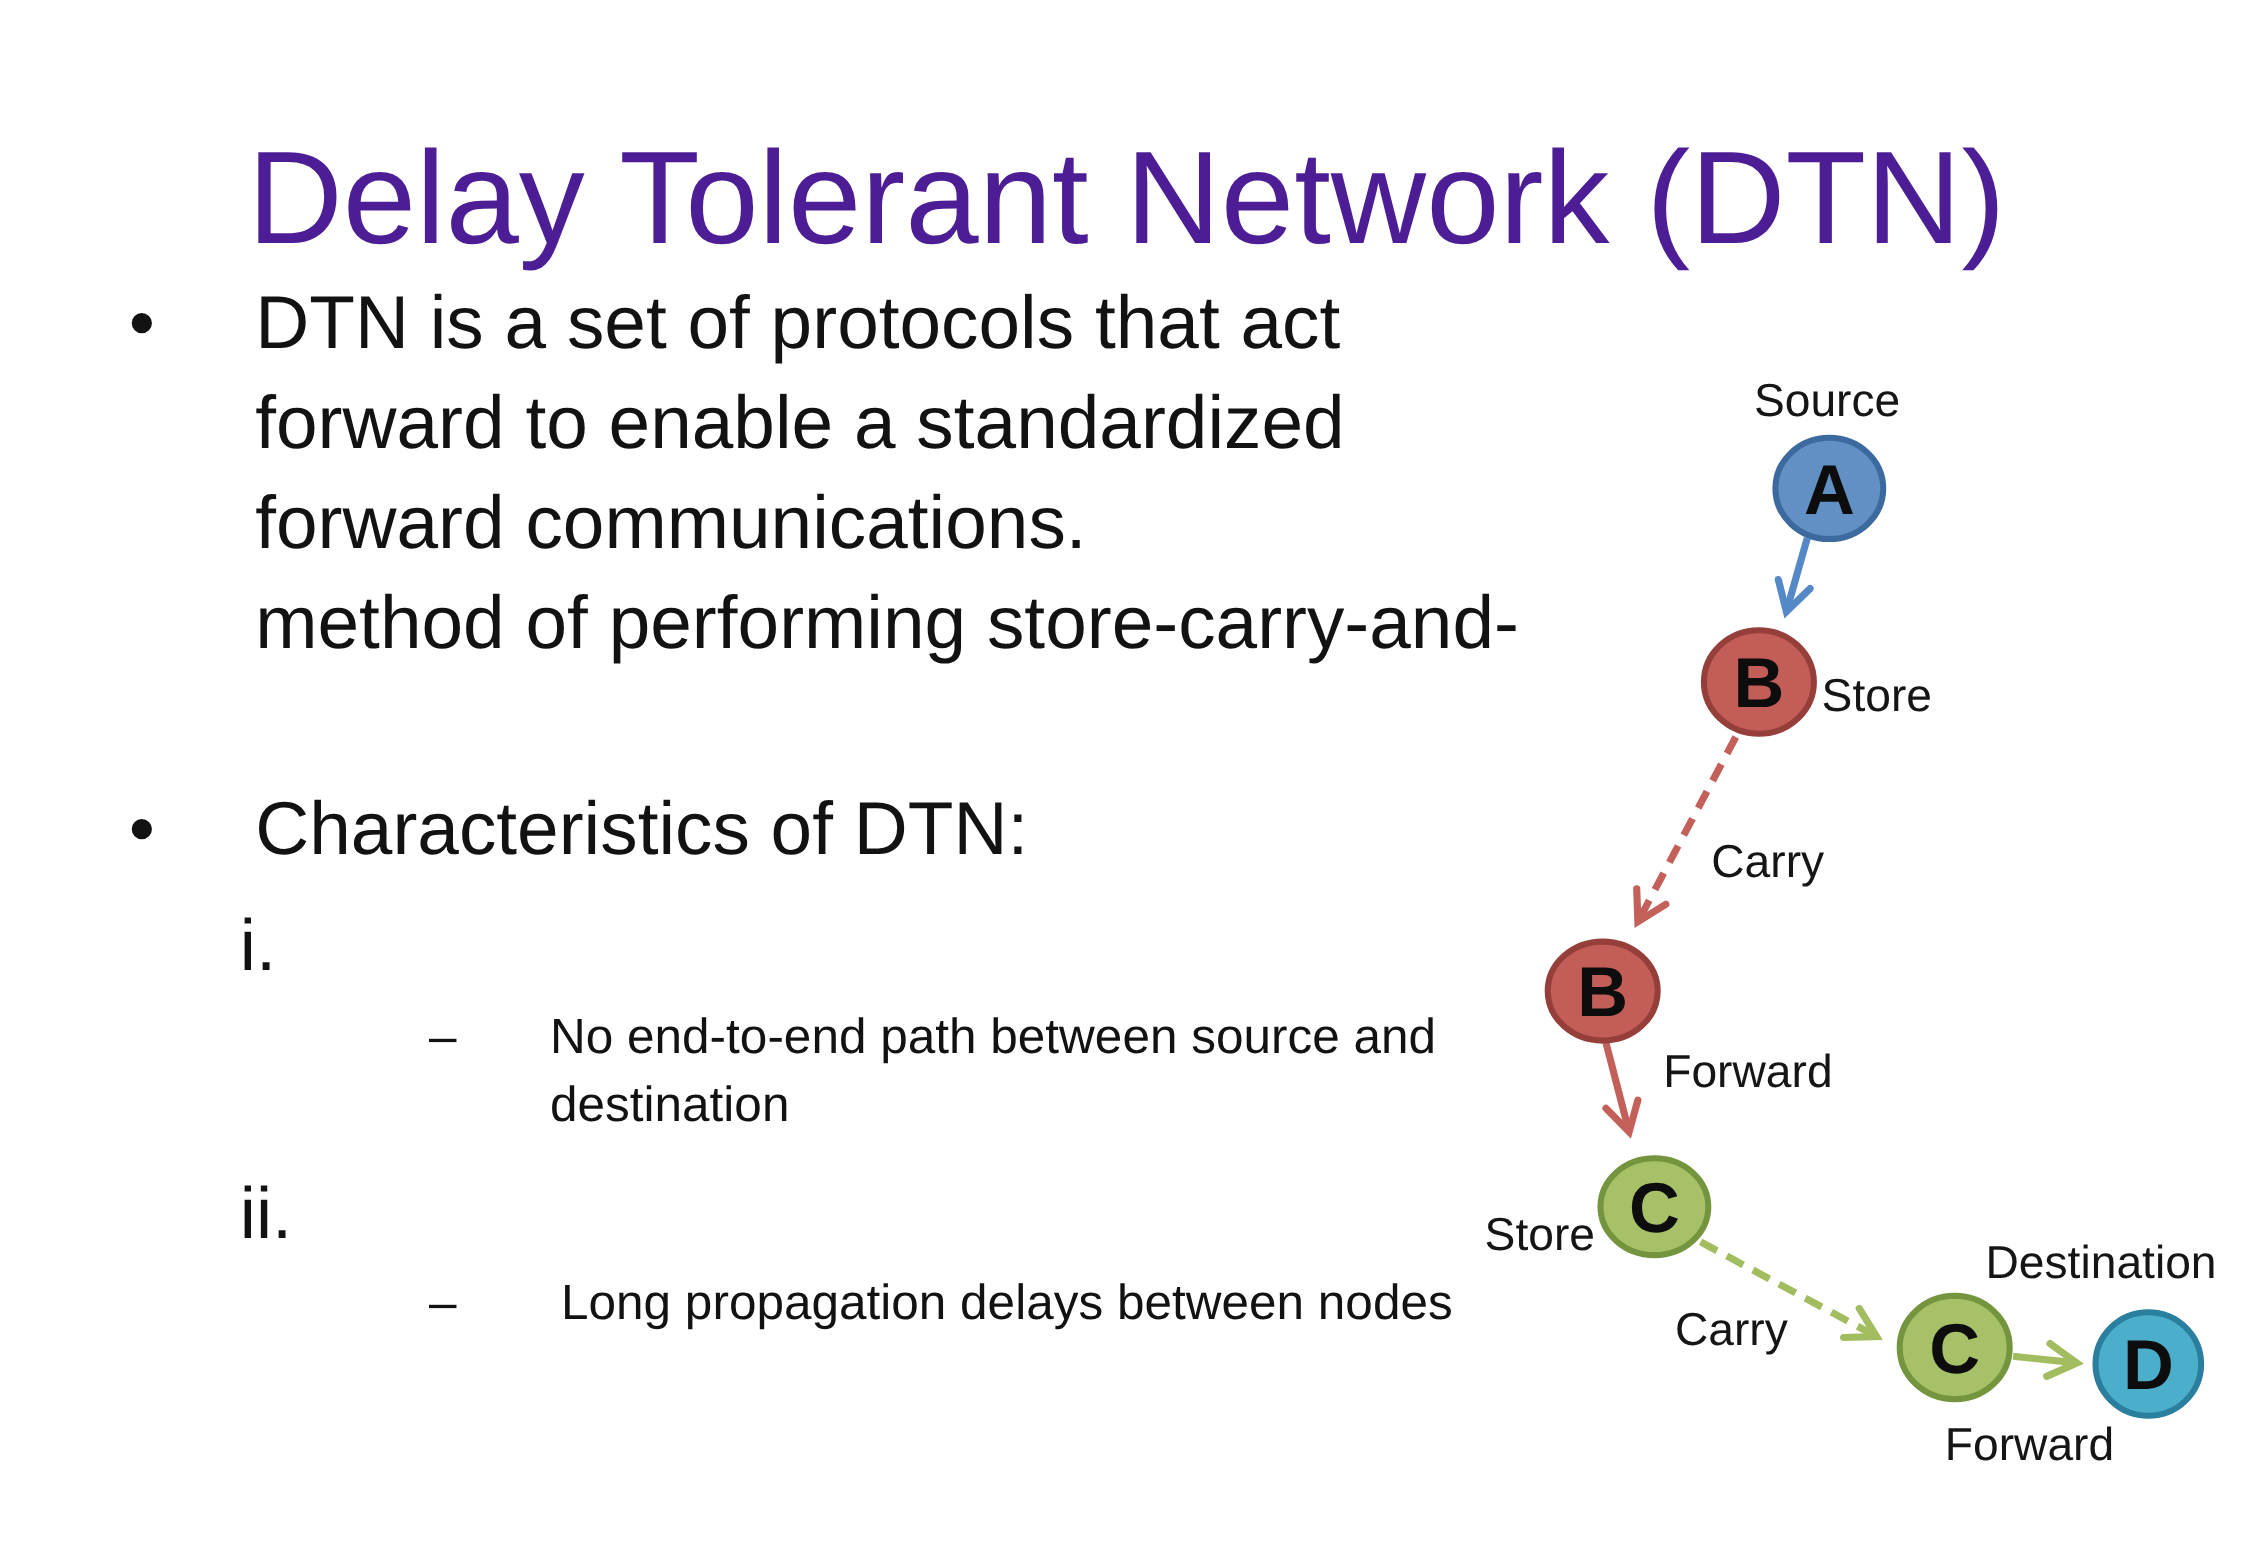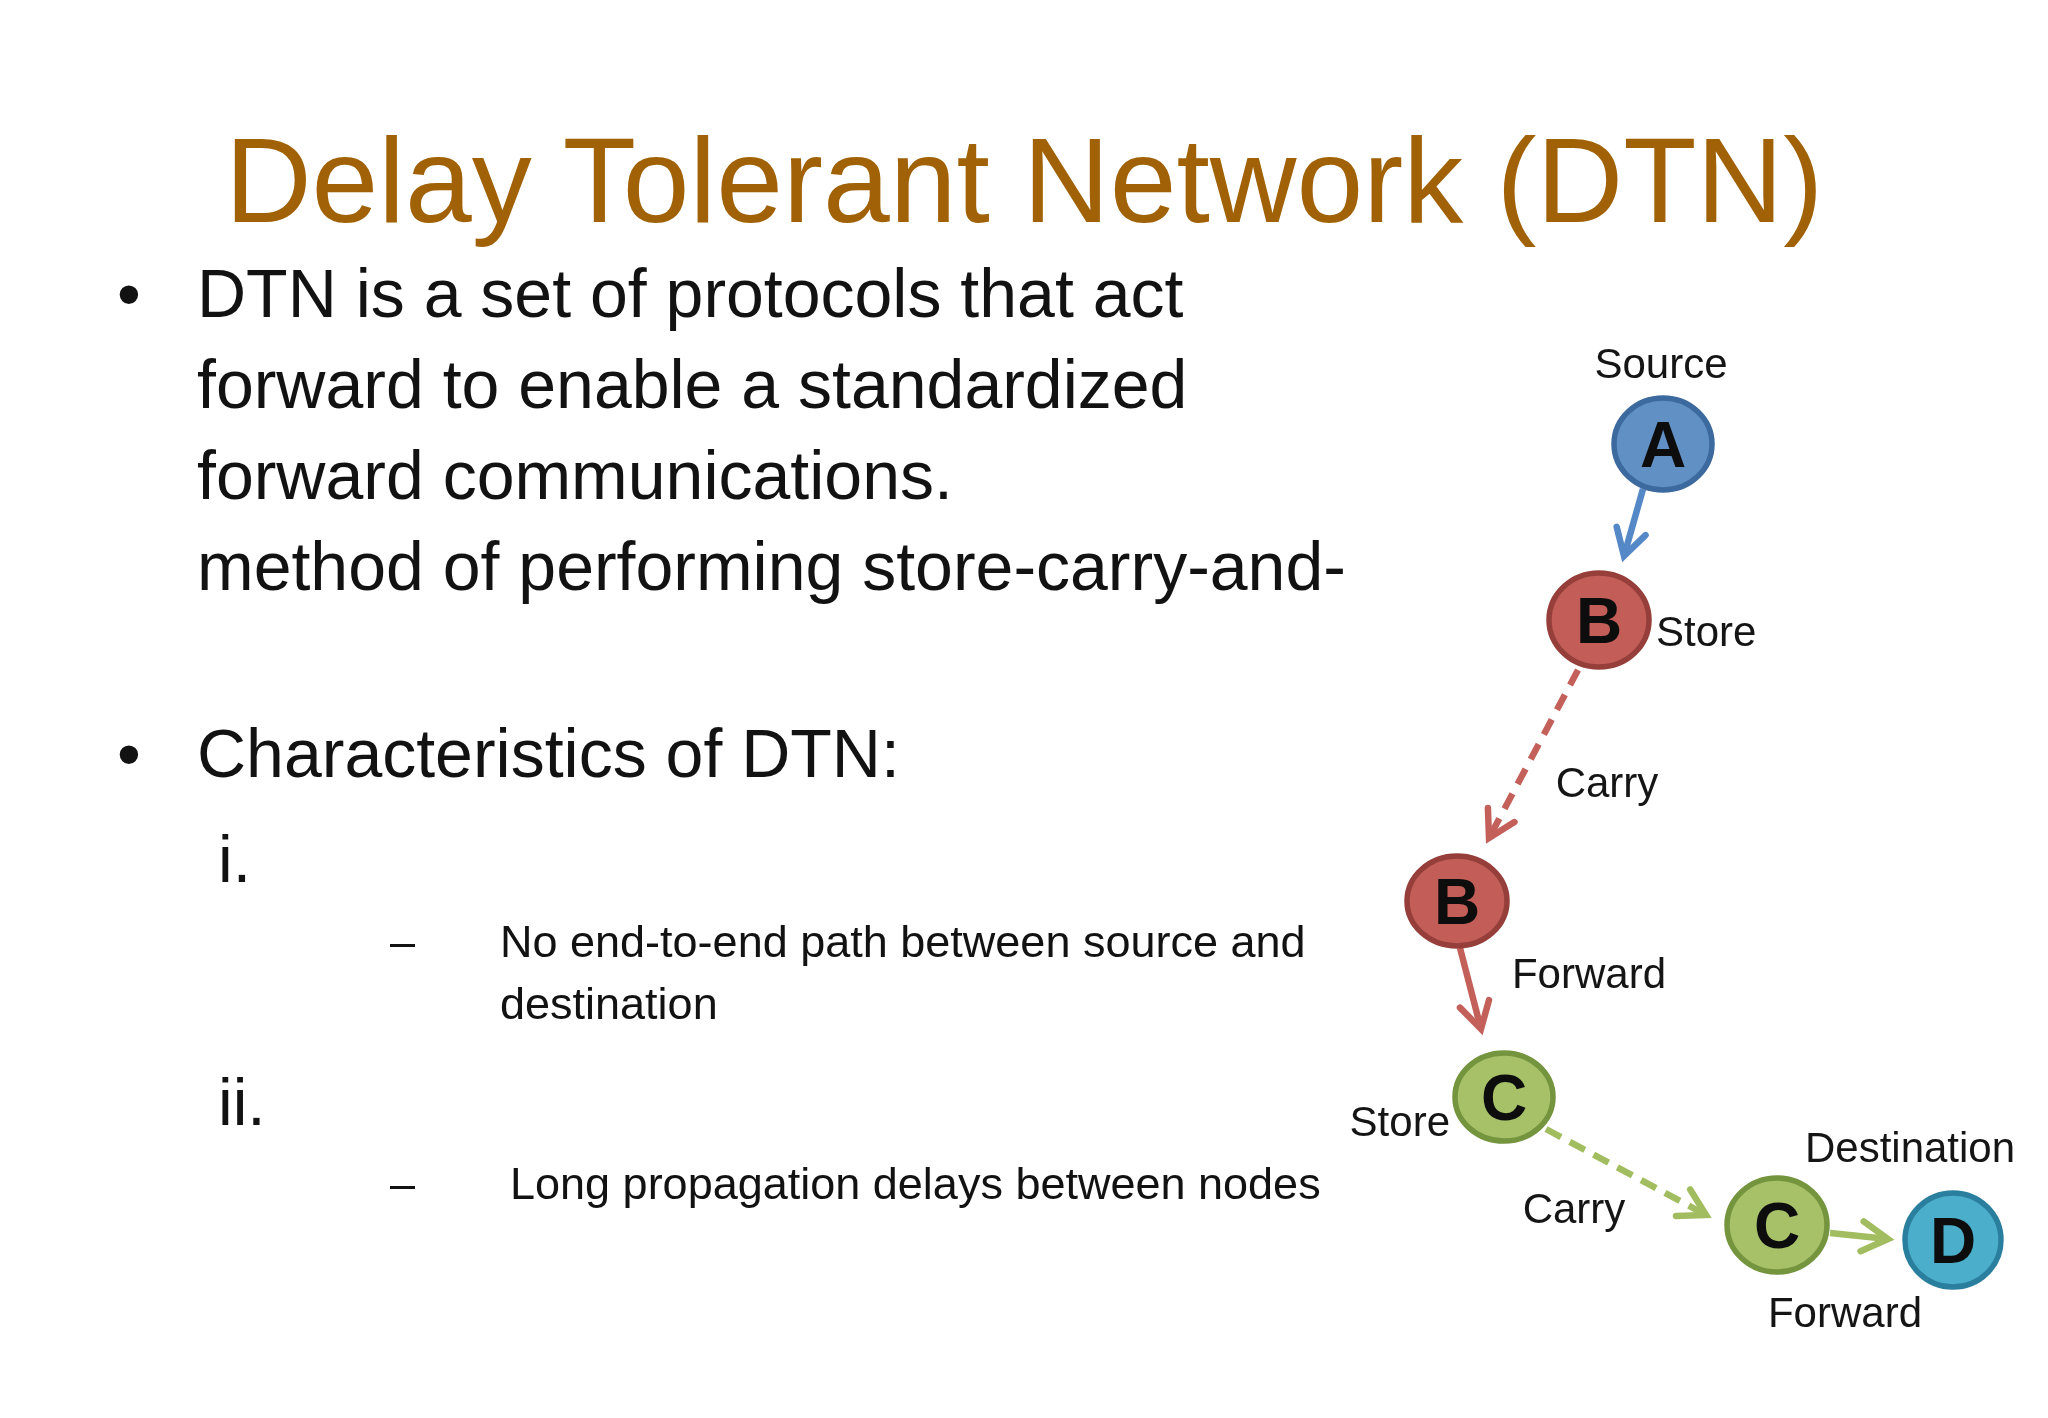--- a/index.html
+++ b/index.html
@@ -3,24 +3,24 @@
 <meta charset="utf-8">
 <style>
   html,body{margin:0;padding:0;background:#fff;}
   .slide{
     position:relative;width:2048px;height:1418px;background:#ffffff;
     overflow:hidden;font-family:"Liberation Sans",sans-serif;color:#111;
   }
   .title{
     position:absolute;left:0;right:0;top:120px;margin:0;
     text-align:center;font-weight:400;font-size:120px;line-height:120px;
-    color:#a16207;white-space:nowrap;
+    color:#4c1d95;white-space:nowrap;
   }
   .txt{position:absolute;white-space:nowrap;color:#121212;}
-  .body{font-size:68px;line-height:91px;}
+  .body{font-size:68px;line-height:91px;margin-left:35px;}
   .item{font-size:66px;line-height:80px;}
   .sub{font-size:45px;line-height:62px;}
   .marker{position:absolute;white-space:nowrap;color:#121212;font-size:68px;line-height:91px;}
   .diagram{position:absolute;left:0;top:0;width:2048px;height:1418px;}
   .node-letter{font-family:"Liberation Sans",sans-serif;font-weight:700;font-size:64px;fill:#0d0d0d;text-anchor:middle;}
   .diag-label{font-family:"Liberation Sans",sans-serif;font-weight:400;font-size:42px;fill:#151515;}
   .mid{text-anchor:middle;} .enda{text-anchor:end;} .sta{text-anchor:start;}
 </style>
 </head>
 <body>

